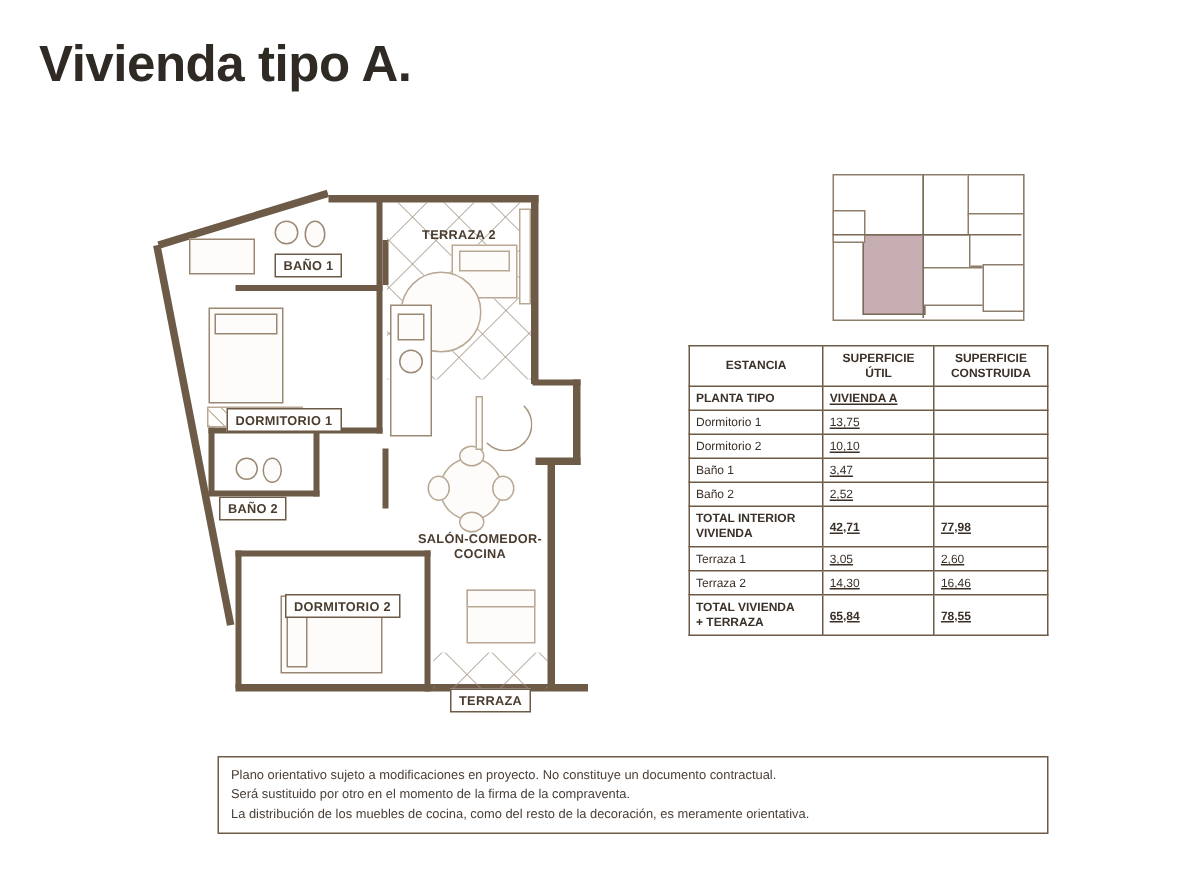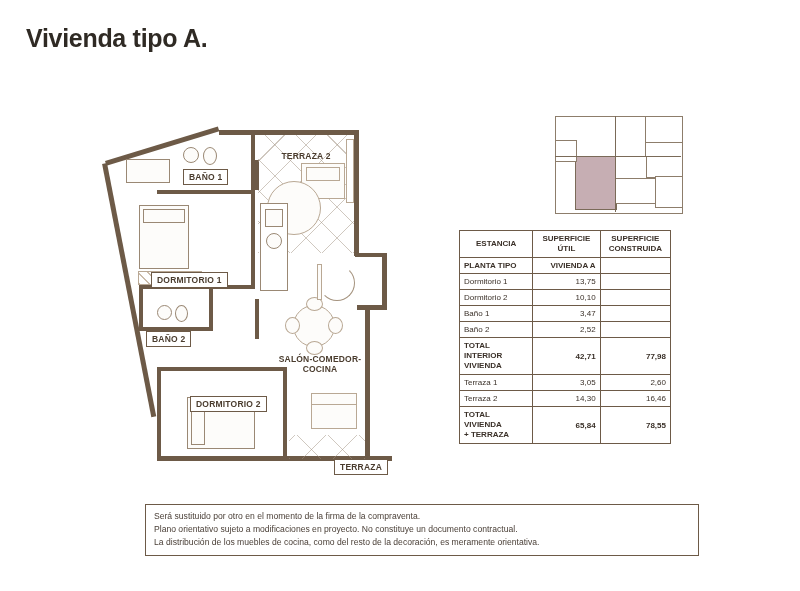--- a/index.html
+++ b/index.html
@@ -18,21 +18,21 @@
   #page {
     position: relative;
     width: 800px;
     height: 591px;
   }
   
   #title {
     position: absolute;
     left: 26px;
     top: 24px;
-    font-size: 25px;
+    font-size: 34px;
     font-weight: bold;
     letter-spacing: -0.3px;
     color: #2f2a24;
   }
   
   #plan {
     position: absolute;
     left: 95px;
     top: 105px;
     width: 330px;
@@ -118,40 +118,40 @@
   }
   
   #table-wrap {
     position: absolute;
     left: 459px;
     top: 230px;
     width: 240px;
   }
   table.areas {
     border-collapse: collapse;
-    width: 212px;
+    width: 240px;
     font-size: 8px;
     color: #3a3028;
   }
   table.areas th, table.areas td {
     border: 1px solid #6d5a47;
     padding: 3px 4px;
     font-weight: normal;
     vertical-align: middle;
   }
   table.areas th {
     font-weight: bold;
     font-size: 8px;
     text-align: center;
     line-height: 10px;
   }
   .col-name { width: 96px; }
   .col-util { width: 72px; text-align: center; }
   .col-cons { width: 72px; text-align: center; }
-  td.num { text-align: right; }
+  td.num { text-align: left; text-decoration: underline; }
   tr.subhead td {
     font-weight: bold;
   }
   tr.total td {
     font-weight: bold;
   }
   .cellwrap { line-height: 10px; }
   
   #notes {
     position: absolute;
@@ -243,21 +243,21 @@
     <div class="furn-soft" style="left:216px; top:288px; width:44px; height:10px;"></div>
 
     <div class="door-arc" style="left:224px; top:160px; width:34px; height:34px; transform: rotate(-90deg);"></div>
     <div class="furn-soft" style="left:222px; top:159px; width:3px; height:34px;"></div>
 
     <div class="furn" style="left:92px; top:292px; width:66px; height:50px;"></div>
     <div class="furn" style="left:96px; top:296px; width:12px; height:42px;"></div>
     <div class="rlabel boxed" style="left:95px; top:291px;">DORMITORIO 2</div>
 
     <div class="terrace-grid" style="left:194px; top:330px; width:76px; height:24px;"></div>
-    <div class="rlabel boxed" style="left:205px; top:354px;margin-left:34px;">TERRAZA</div>
+    <div class="rlabel boxed" style="left:205px; top:354px;">TERRAZA</div>
   </div>
 
   <div id="keyplan">
     <div class="kp-box" style="left:6px; top:4px; width:126px; height:96px; border-width:1px;"></div>
     <div class="kp-fill" style="left:26px; top:44px; width:40px; height:52px;"></div>
     <div class="kp-box" style="left:66px; top:4px; width:30px; height:40px;"></div>
     <div class="kp-box" style="left:96px; top:4px; width:36px; height:26px;"></div>
     <div class="kp-box" style="left:96px; top:30px; width:36px; height:34px;"></div>
     <div class="kp-box" style="left:66px; top:44px; width:30px; height:22px;"></div>
     <div class="kp-box" style="left:66px; top:66px; width:40px; height:24px;"></div>
@@ -336,18 +336,18 @@
             <div class="cellwrap">+ TERRAZA</div>
           </td>
           <td class="num">65,84</td>
           <td class="num">78,55</td>
         </tr>
       </tbody>
     </table>
   </div>
 
   <div id="notes">
+    <div>Plano orientativo sujeto a modificaciones en proyecto. No constituye un documento contractual.</div>
     <div>Será sustituido por otro en el momento de la firma de la compraventa.</div>
-    <div>Plano orientativo sujeto a modificaciones en proyecto. No constituye un documento contractual.</div>
     <div>La distribución de los muebles de cocina, como del resto de la decoración, es meramente orientativa.</div>
   </div>
 
 </div>
 
 </body></html>

